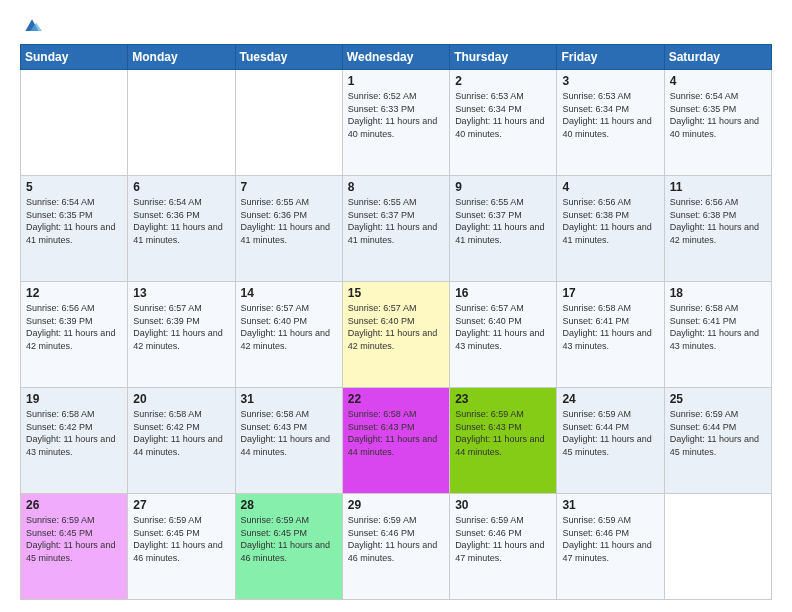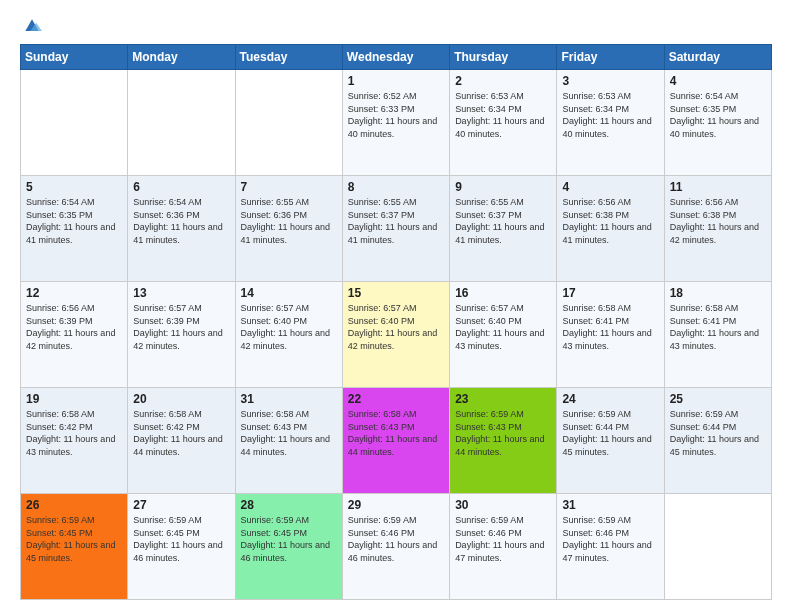--- a/index.html
+++ b/index.html
@@ -290,21 +290,21 @@
 Daylight: 11 hours and 45 minutes.</div>
           </td>
           <td style="background: rgb(234, 240, 248);">
             <span class="day-number">25</span>
             <div class="day-info" style="white-space: pre-line;">Sunrise: 6:59 AM
 Sunset: 6:44 PM
 Daylight: 11 hours and 45 minutes.</div>
           </td>
         </tr>
         <tr>
-          <td style="background: #f97316;">
+          <td style="background: #f0abfc;">
             <span class="day-number">26</span>
             <div class="day-info" style="white-space: pre-line;">Sunrise: 6:59 AM
 Sunset: 6:45 PM
 Daylight: 11 hours and 45 minutes.</div>
           </td>
           <td style="background: rgb(245, 248, 252);">
             <span class="day-number">27</span>
             <div class="day-info" style="white-space: pre-line;">Sunrise: 6:59 AM
 Sunset: 6:45 PM
 Daylight: 11 hours and 46 minutes.</div>

